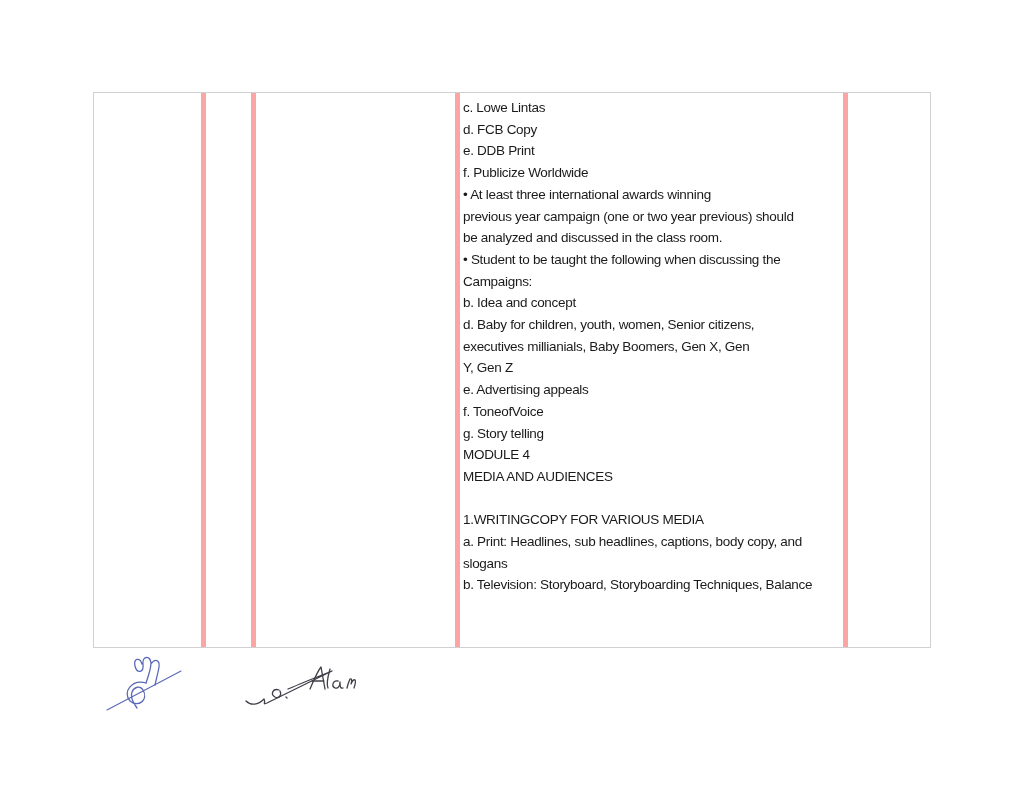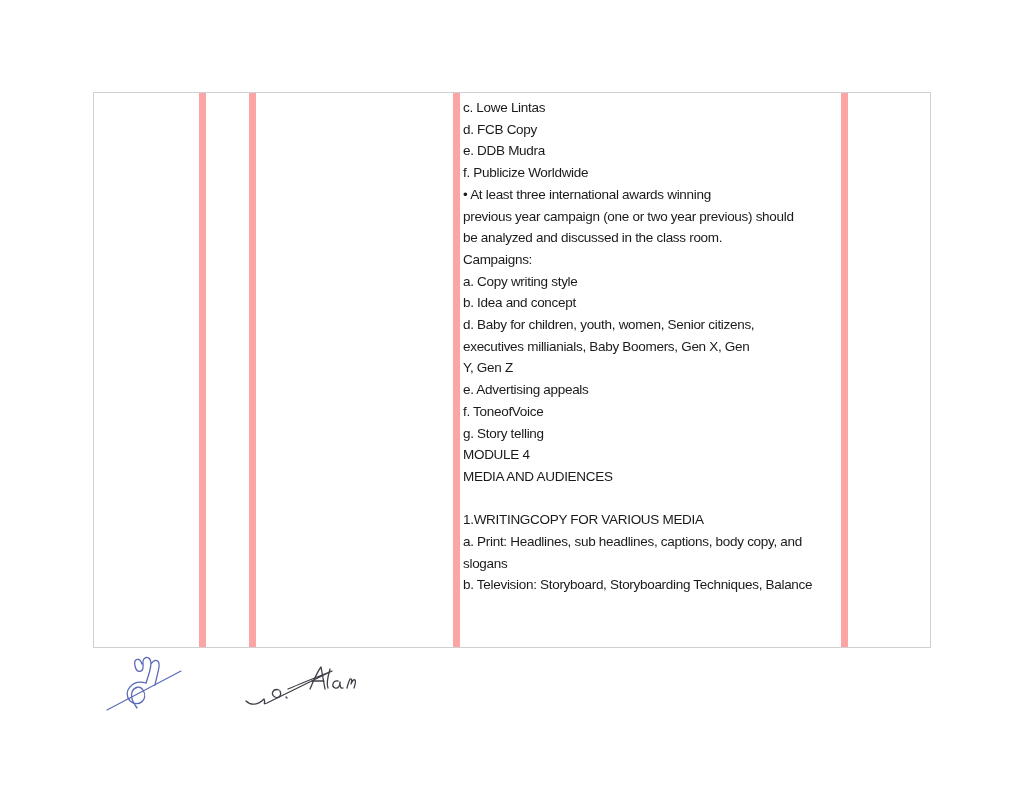--- a/index.html
+++ b/index.html
@@ -17,21 +17,21 @@
     top: 92px;
     width: 838px;
     height: 556px;
     box-sizing: border-box;
     border: 1px solid #d0d0d0;
     display: flex;
     background: #ffffff;
   }
   .col {
     box-sizing: border-box;
-    border-right: 7px solid #fca5a5;
+    border-right: 5px solid #fca5a5;
     height: 100%;
     flex: 0 0 auto;
   }
   .col1 { width: 112px; }
   .col2 { width: 50px; }
   .col3 { width: 204px; }
   .col4 { width: 388px; }
   .col5 { flex: 1 1 auto; border-right: none; }
   .text-block {
     padding: 4px 1px 0 3px;
@@ -55,27 +55,27 @@
 <div class="page">
 
   <div class="doc-table">
     <div class="col col1"></div>
     <div class="col col2"></div>
     <div class="col col3"></div>
     <div class="col col4">
       <div class="text-block">
           <div class="text-line">c. Lowe Lintas</div>
           <div class="text-line">d. FCB Copy</div>
-          <div class="text-line">e. DDB Mudra</div>
+          <div class="text-line">e. DDB Print</div>
           <div class="text-line">f. Publicize Worldwide</div>
           <div class="text-line">• At least three international awards winning</div>
           <div class="text-line">previous year campaign (one or two year previous) should</div>
           <div class="text-line">be analyzed and discussed in the class room.</div>
+          <div class="text-line">• Student to be taught the following when discussing the</div>
           <div class="text-line">Campaigns:</div>
-          <div class="text-line">a. Copy writing style</div>
           <div class="text-line">b. Idea and concept</div>
           <div class="text-line">d. Baby for children, youth, women, Senior citizens,</div>
           <div class="text-line">executives millianials, Baby Boomers, Gen X, Gen</div>
           <div class="text-line">Y, Gen Z</div>
           <div class="text-line">e. Advertising appeals</div>
           <div class="text-line">f. ToneofVoice</div>
           <div class="text-line">g. Story telling</div>
           <div class="text-line">MODULE 4</div>
           <div class="text-line">MEDIA AND AUDIENCES</div>
           <div class="text-line"></div>

